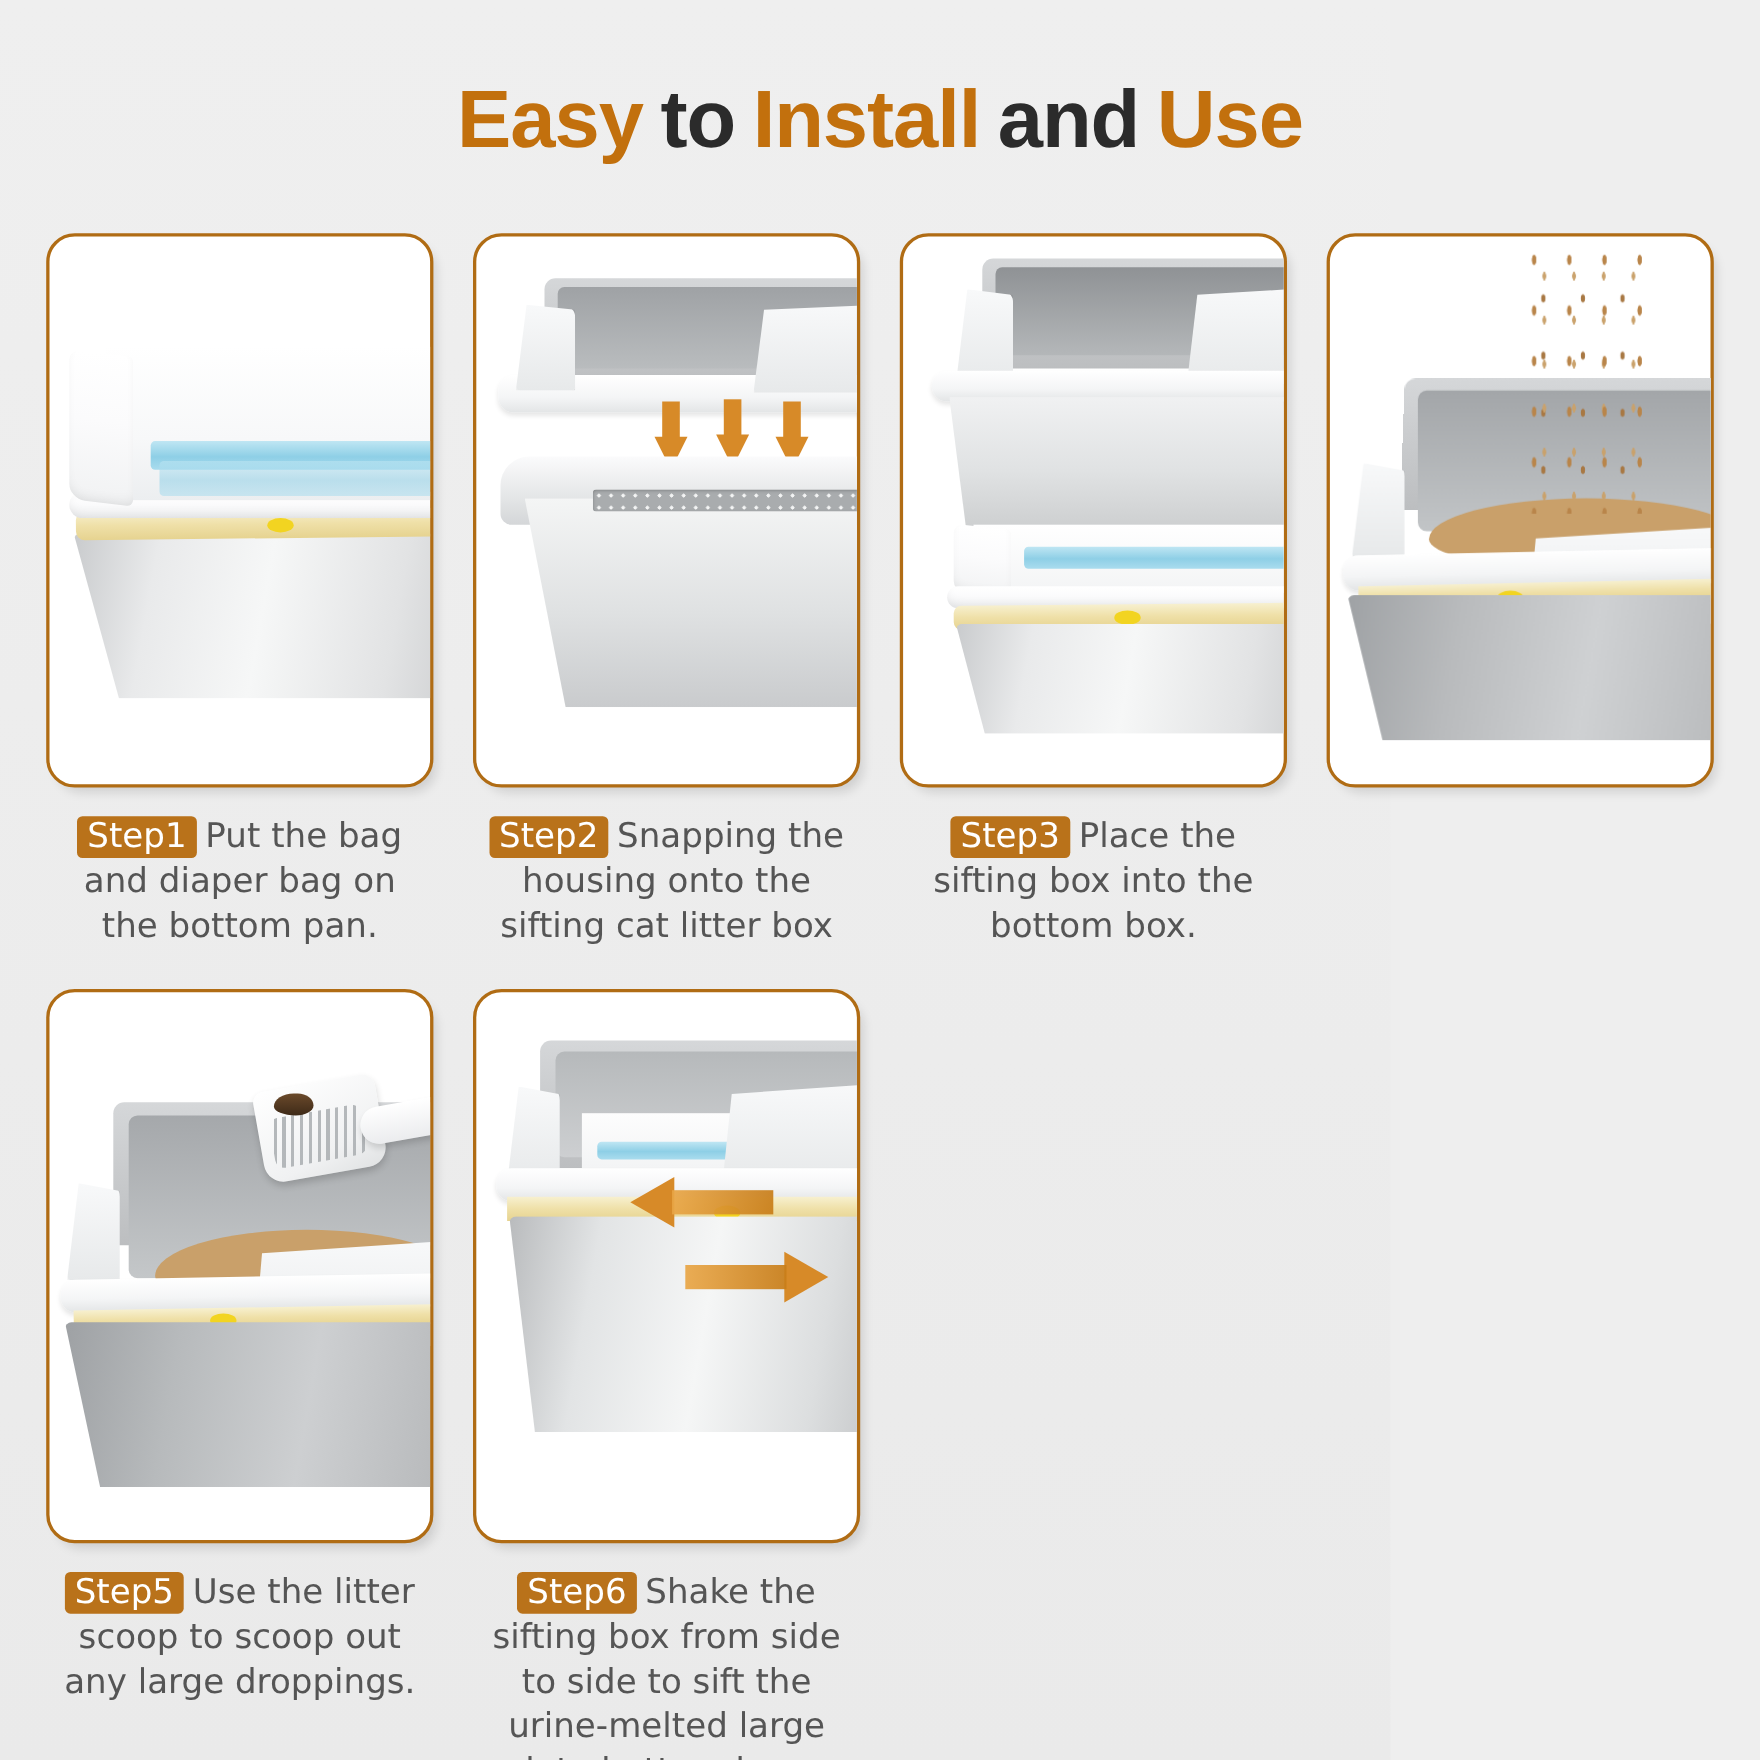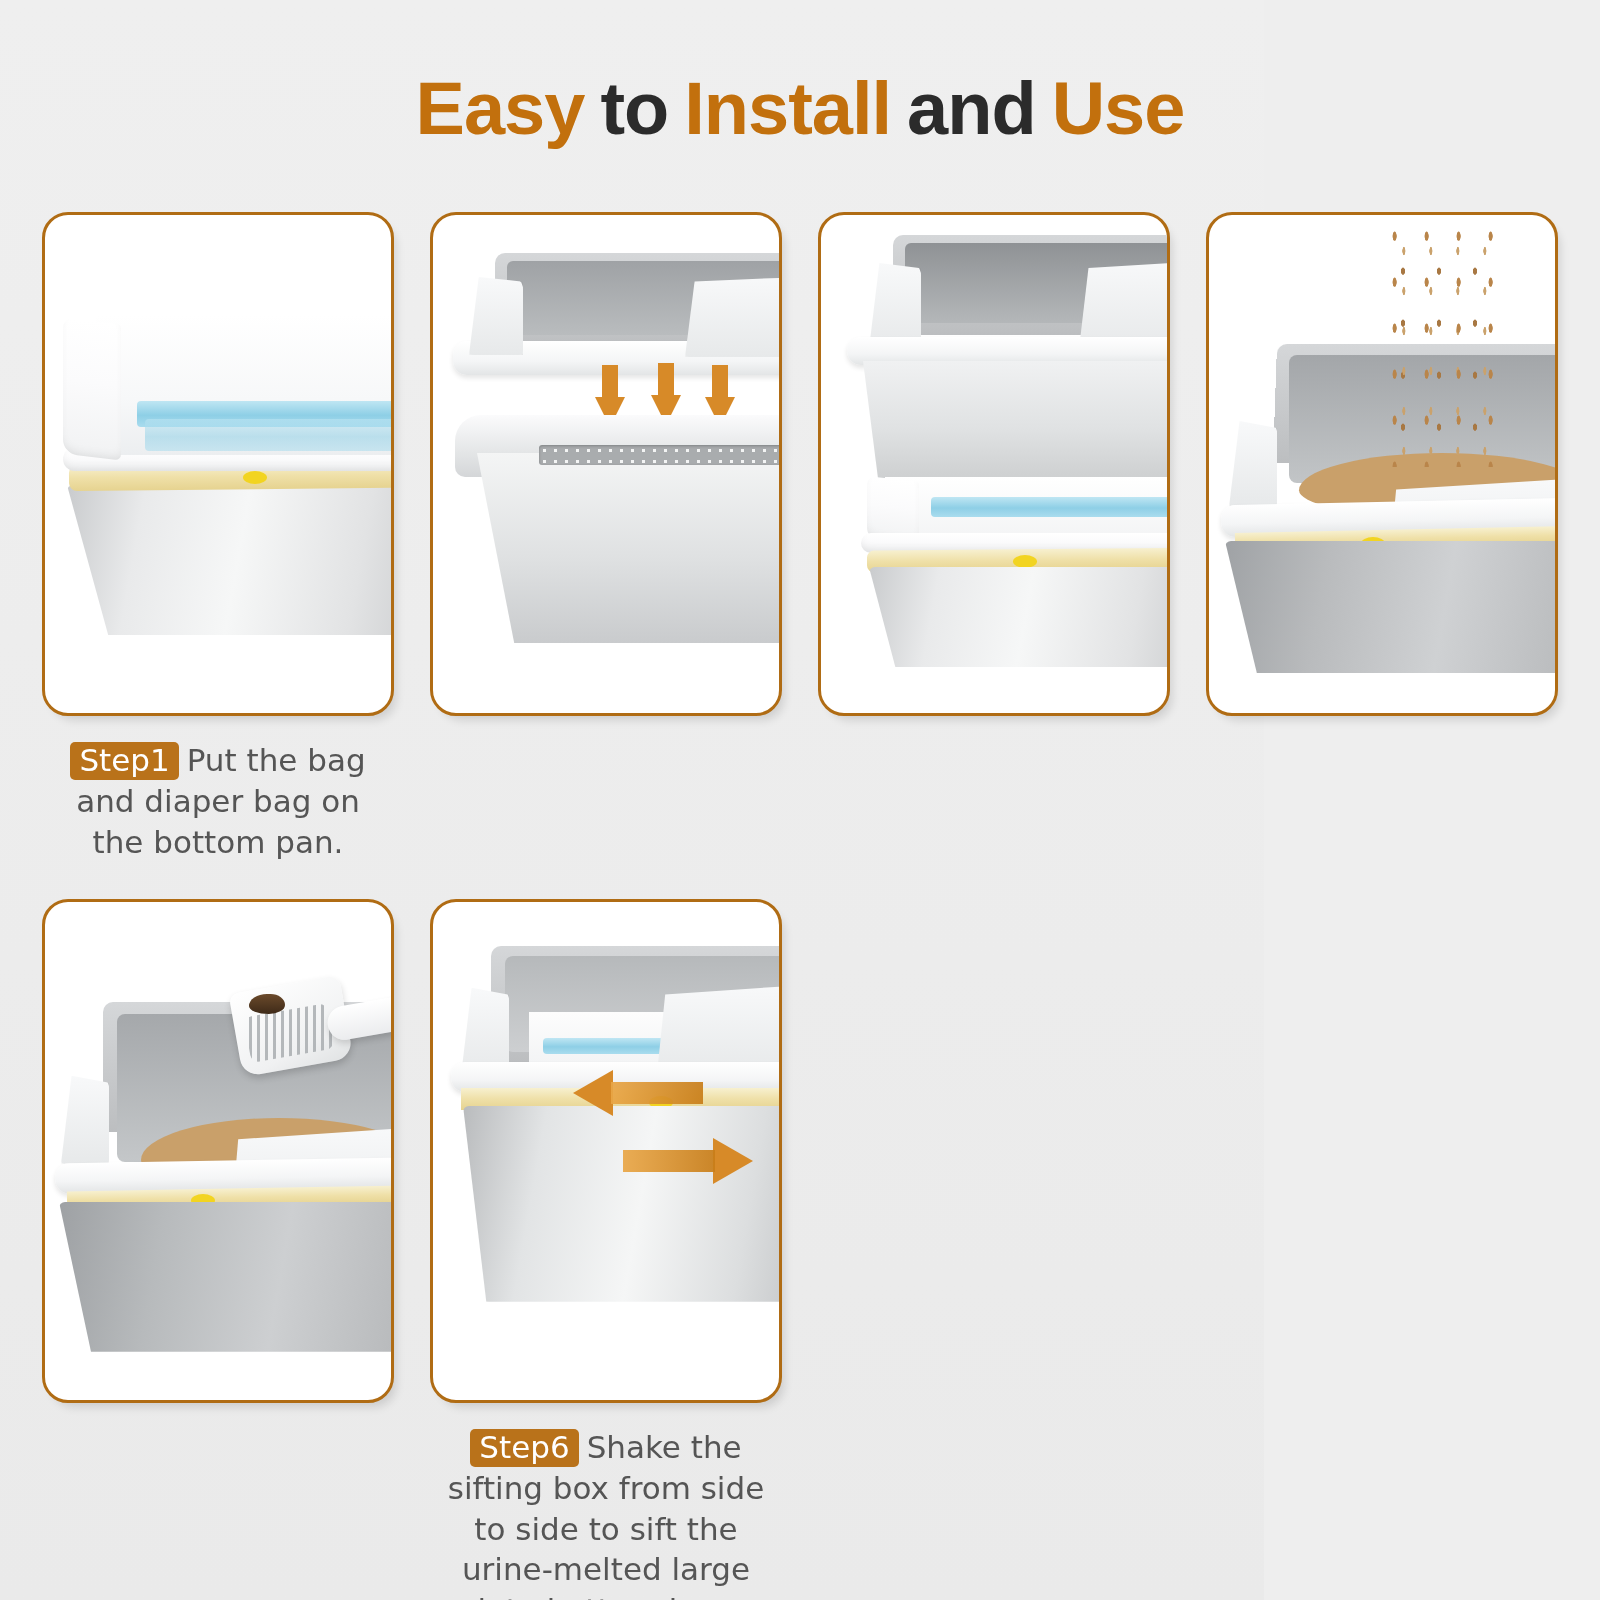--- a/index.html
+++ b/index.html
@@ -329,20 +329,23 @@
           </div>
 
           <div class="pan" style="left:22px; top:200px; width:416px; height:62px; border-radius:26px 26px 10px 10px;
                background: linear-gradient(180deg,#fbfbfc 0%,#e4e6e7 60%,#d4d6d8 100%);"></div>
           <div class="pan-front" style="left:44px; top:238px; width:372px; height:190px;
                clip-path: polygon(0% 0%, 100% 0%, 90% 100%, 10% 100%);
                background: linear-gradient(180deg,#f4f5f5 0%,#dfe1e2 55%,#c9cbcd 100%); border-radius:0 0 24px 24px;"></div>
 
           <div class="mesh" style="left:106px; top:230px; width:252px; height:20px;"></div>
         </div>
+      </div>
+      <div class="caption">
+        <span class="badge">Step2</span><span>Snapping the housing onto the sifting cat litter box</span>
       </div>
     </div>
 
     <div class="cell">
       <div class="card">
         <div class="art">
 
           <div class="wall-back" style="left:72px; top:20px; width:338px; height:100px;"></div>
           <div class="wall-inner" style="left:84px; top:28px; width:314px; height:80px; border-radius:6px;
                background: linear-gradient(180deg,#8f9295 0%,#b4b7b9 100%);"></div>
@@ -373,20 +376,23 @@
           <div class="bag" style="left:46px; top:264px; width:52px; height:62px; border-radius:8px 4px 4px 10px; transform: skewY(6deg);"></div>
           <div class="bag" style="left:368px; top:264px; width:54px; height:62px; border-radius:4px 8px 10px 4px; transform: skewY(-6deg);"></div>
           <div class="pad-blue" style="left:110px; top:282px; width:242px; height:20px;"></div>
           <div class="bag" style="left:40px; top:318px; width:392px; height:20px; border-radius:10px;"></div>
           <div class="rim-yellow" style="left:46px; top:334px; width:380px; height:22px; border-radius:7px; transform: rotate(-0.5deg);"></div>
           <div class="dot-yellow" style="left:192px; top:340px;"></div>
           <div class="pan" style="left:48px; top:352px; width:376px; height:100px;
                clip-path: polygon(0% 0%, 100% 0%, 93% 100%, 7% 100%);"></div>
         </div>
       </div>
+      <div class="caption">
+        <span class="badge">Step3</span><span>Place the sifting box into the bottom box.</span>
+      </div>
     </div>
 
     <div class="cell">
       <div class="card row2">
         <div class="art">
 
           <div class="wall-back" style="left:66px; top:128px; width:330px; height:120px;
                transform: perspective(500px) rotateX(6deg);"></div>
           <div class="wall-inner" style="left:80px; top:140px; width:304px; height:128px; border-radius:8px;
                background: linear-gradient(180deg,#a3a6a9 0%,#c2c5c7 100%);"></div>
@@ -432,20 +438,23 @@
           <div class="guard" style="left:186px; top:226px; width:180px; height:96px;
                clip-path: polygon(4% 12%, 100% 0%, 100% 100%, 0% 100%);"></div>
           <div class="housing-lip" style="left:10px; top:258px; width:412px; height:30px; transform: rotate(-1deg);"></div>
           <div class="rim-yellow" style="left:22px; top:286px; width:388px; height:18px; transform: rotate(-1deg);"></div>
           <div class="dot-yellow" style="left:146px; top:292px;"></div>
           <div class="pan" style="left:14px; top:300px; width:400px; height:150px;
                clip-path: polygon(0% 0%, 100% 0%, 92% 100%, 8% 100%);
                background: linear-gradient(100deg,#9ea1a4 0%,#b7babc 25%,#cdcfd1 55%,#aeb0b2 100%);"></div>
         </div>
       </div>
+      <div class="caption">
+        <span class="badge">Step5</span><span>Use the litter scoop to scoop out any large droppings.</span>
+      </div>
     </div>
 
     <div class="cell">
       <div class="card row2">
         <div class="art">
           <div class="wall-back" style="left:58px; top:44px; width:338px; height:116px;"></div>
           <div class="wall-inner" style="left:72px; top:54px; width:312px; height:96px; border-radius:8px;
                background: linear-gradient(180deg,#b6b9bb 0%,#cdcfd1 100%);"></div>
 
           <div class="bag-inner" style="left:96px; top:110px; width:228px; height:50px;"></div>

